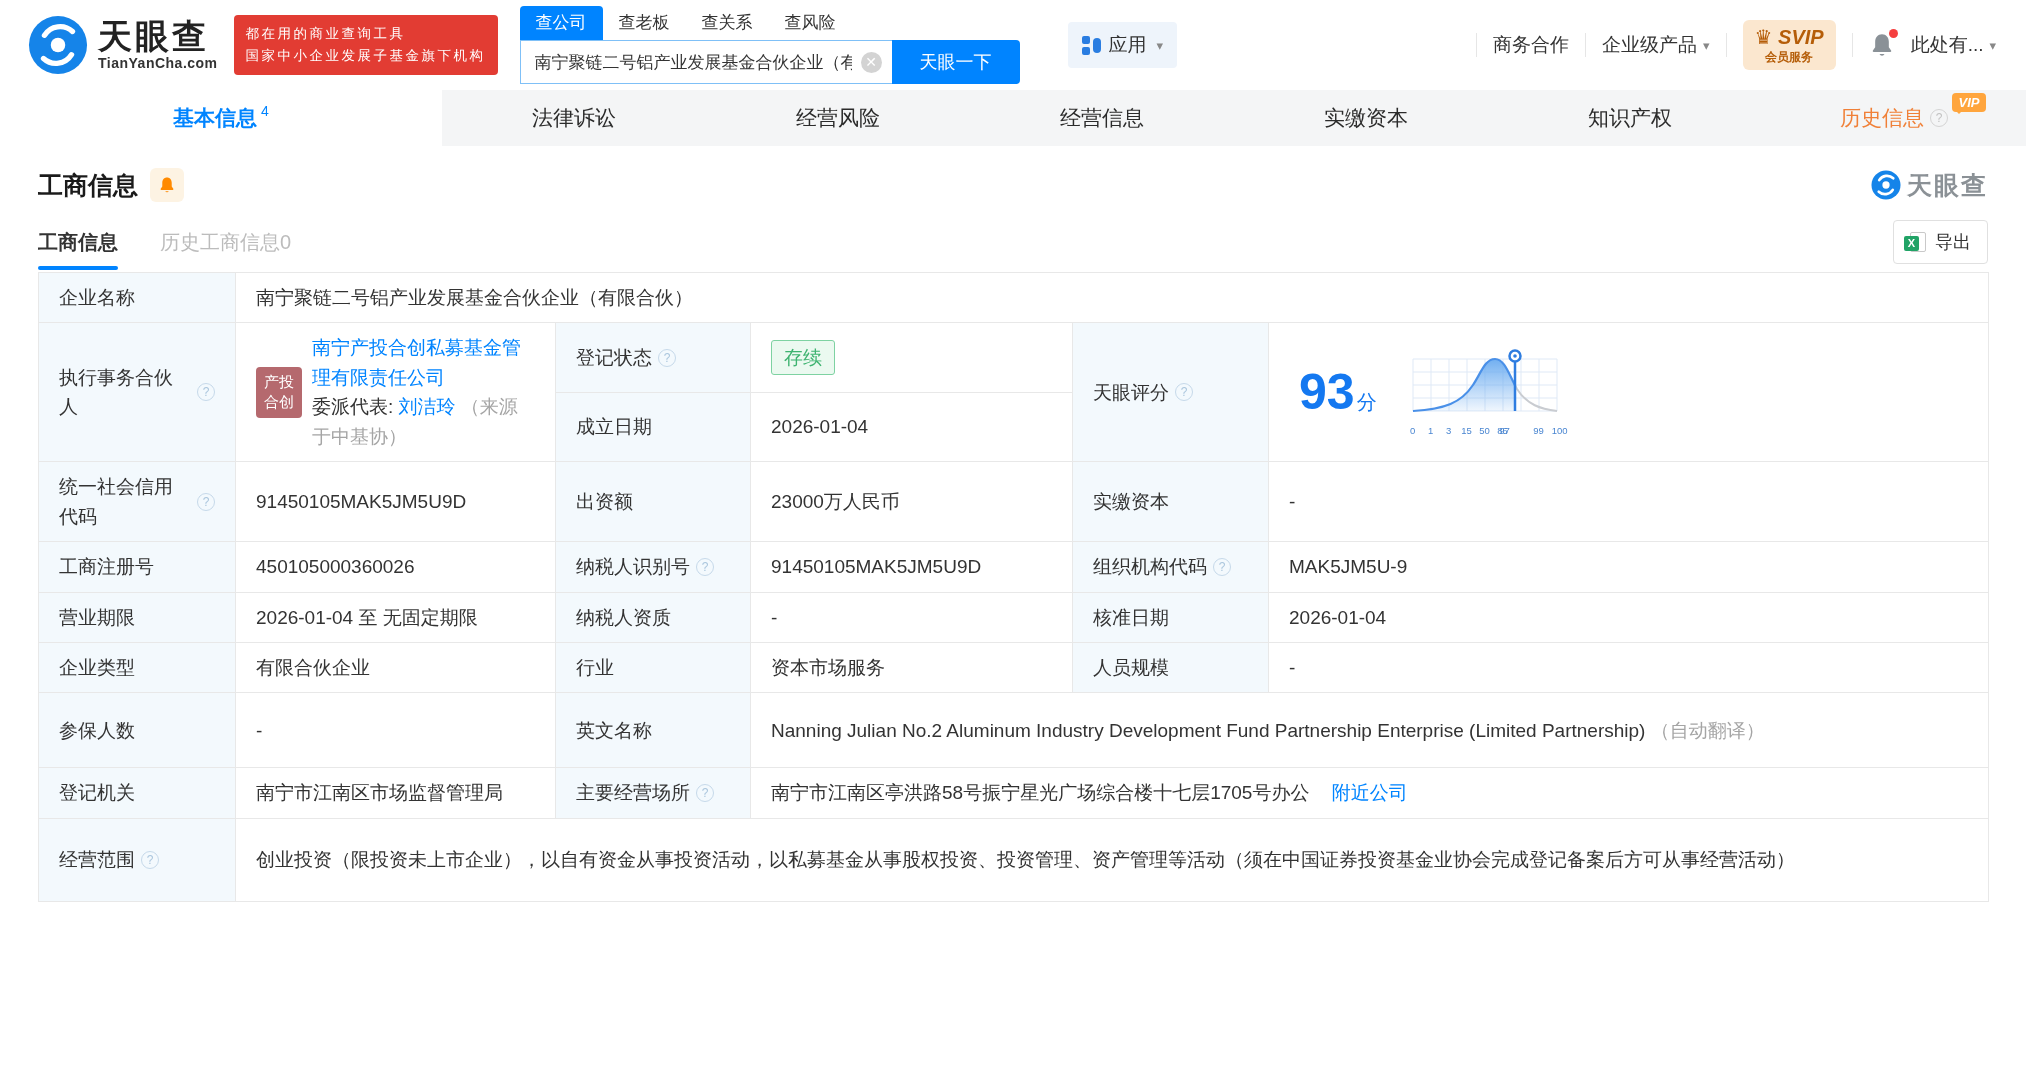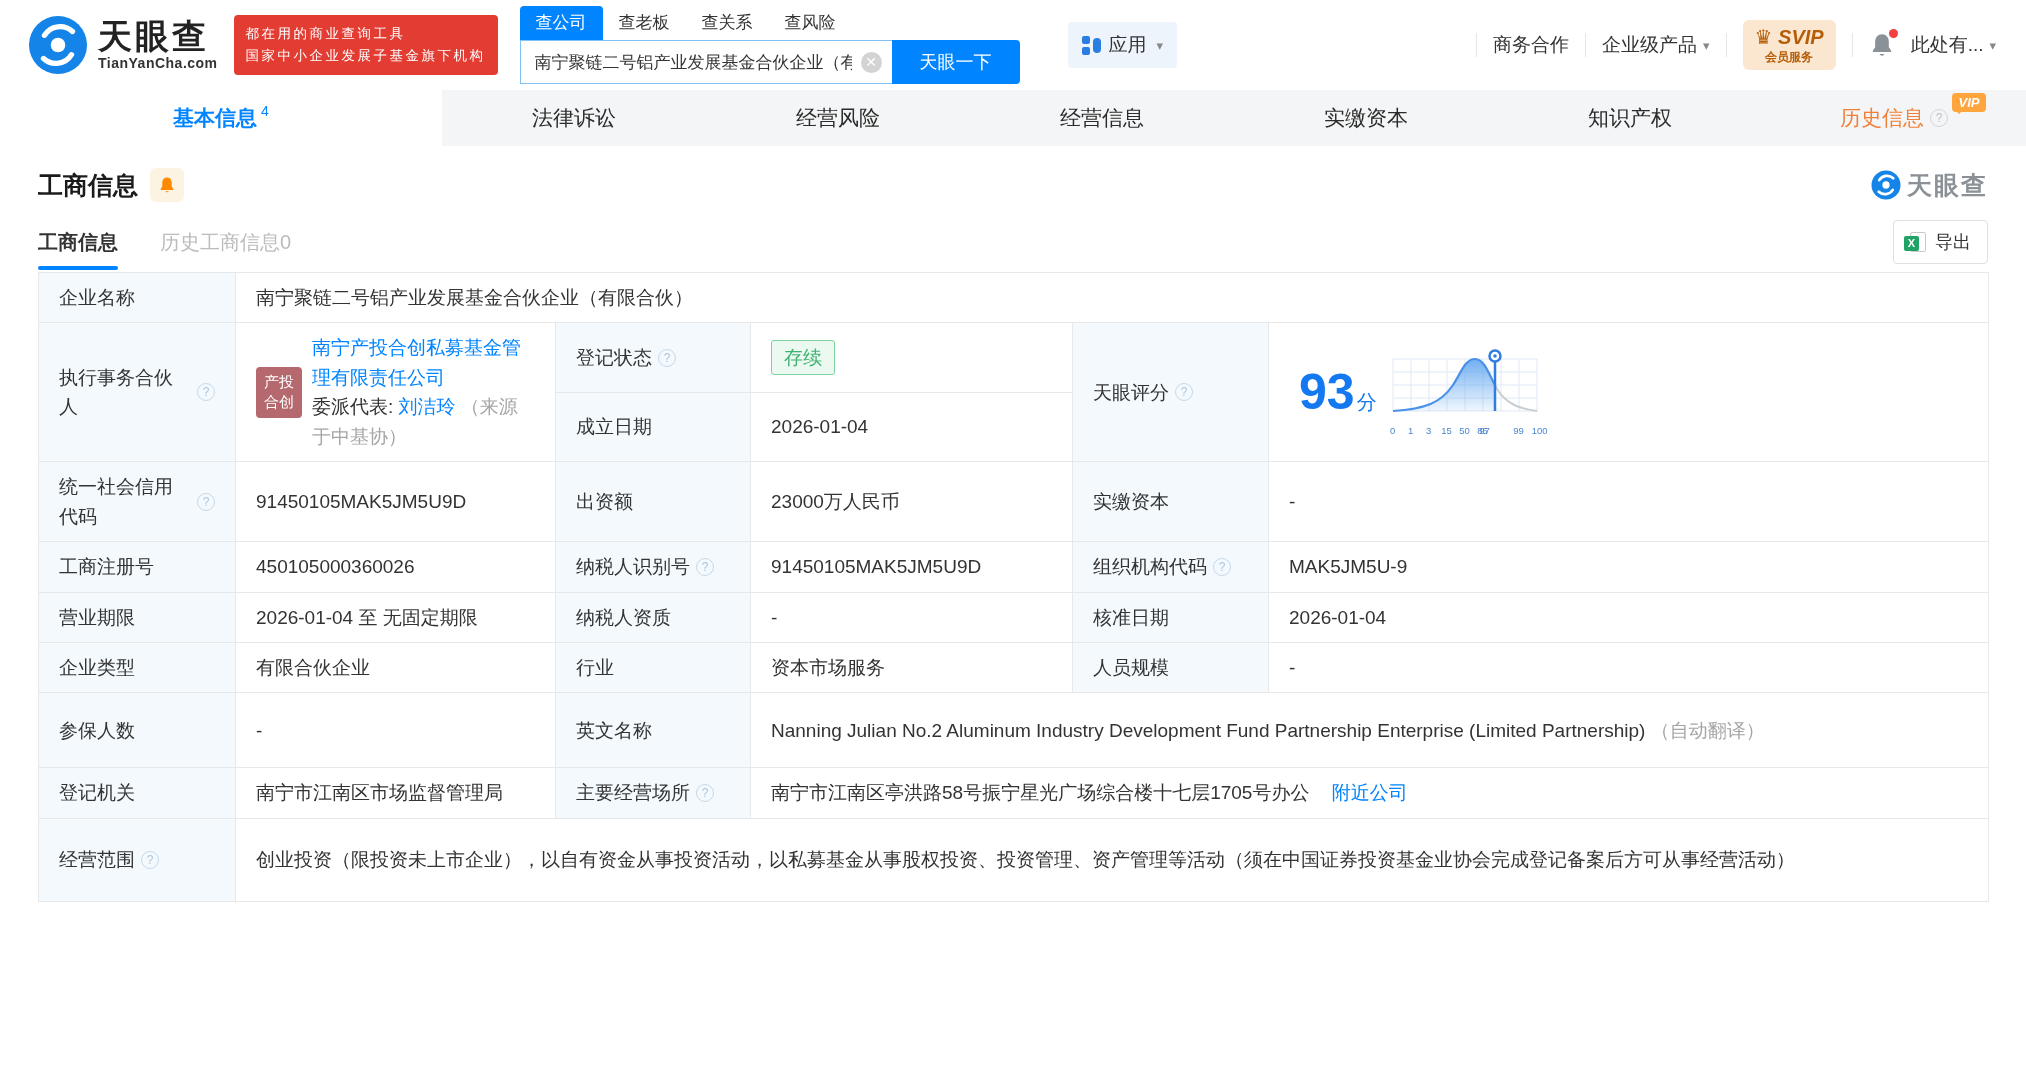--- a/index.html
+++ b/index.html
@@ -71,21 +71,21 @@
   
   table.info { width:1950px; border-collapse:collapse; margin-top:2px; table-layout:fixed; }
   table.info td { border:1px solid #e8e8e8; font-size:19px; color:#333; padding:10px 20px; vertical-align:middle; line-height:1.55; }
   td.lbl { background:#f3f9fd; color:#444; }
   td.lbl .lblin { display:flex; align-items:center; }
   a.lnk { color:#0084ff; text-decoration:none; cursor:pointer; }
   .gray { color:#a5a5a5; }
   .status-badge { display:inline-block; background:#ebf9f0; border:1px solid #7ed2a2; color:#3eb370; border-radius:3px; padding:2px 12px; font-size:19px; }
   .partner-cell { display:flex; align-items:center; gap:10px; }
   .p-badge { flex:none; width:46px; background:#b5696e; color:#fff; border-radius:4px; font-size:15px; line-height:1.35; text-align:center; padding:5px 0; }
-  .score-cell { display:flex; align-items:center; gap:8px; padding-left:10px; }
+  .score-cell { display:flex; align-items:center; gap:28px; padding-left:10px; }
   .score-num { font-size:50px; font-weight:bold; color:#1478f0; line-height:1; }
   .score-unit { font-size:20px; color:#1478f0; margin-left:2px; }
   .chart-box { width:160px; }
   .ticks { position:relative; height:14px; width:160px; }
   .ticks span { position:absolute; top:0; transform:translateX(-50%); font-size:9.5px; color:#4a86d1; }
   .en-cell { word-break:break-all; }
   .h64 { height:64px; }
 </style>
 </head>
 <body>

